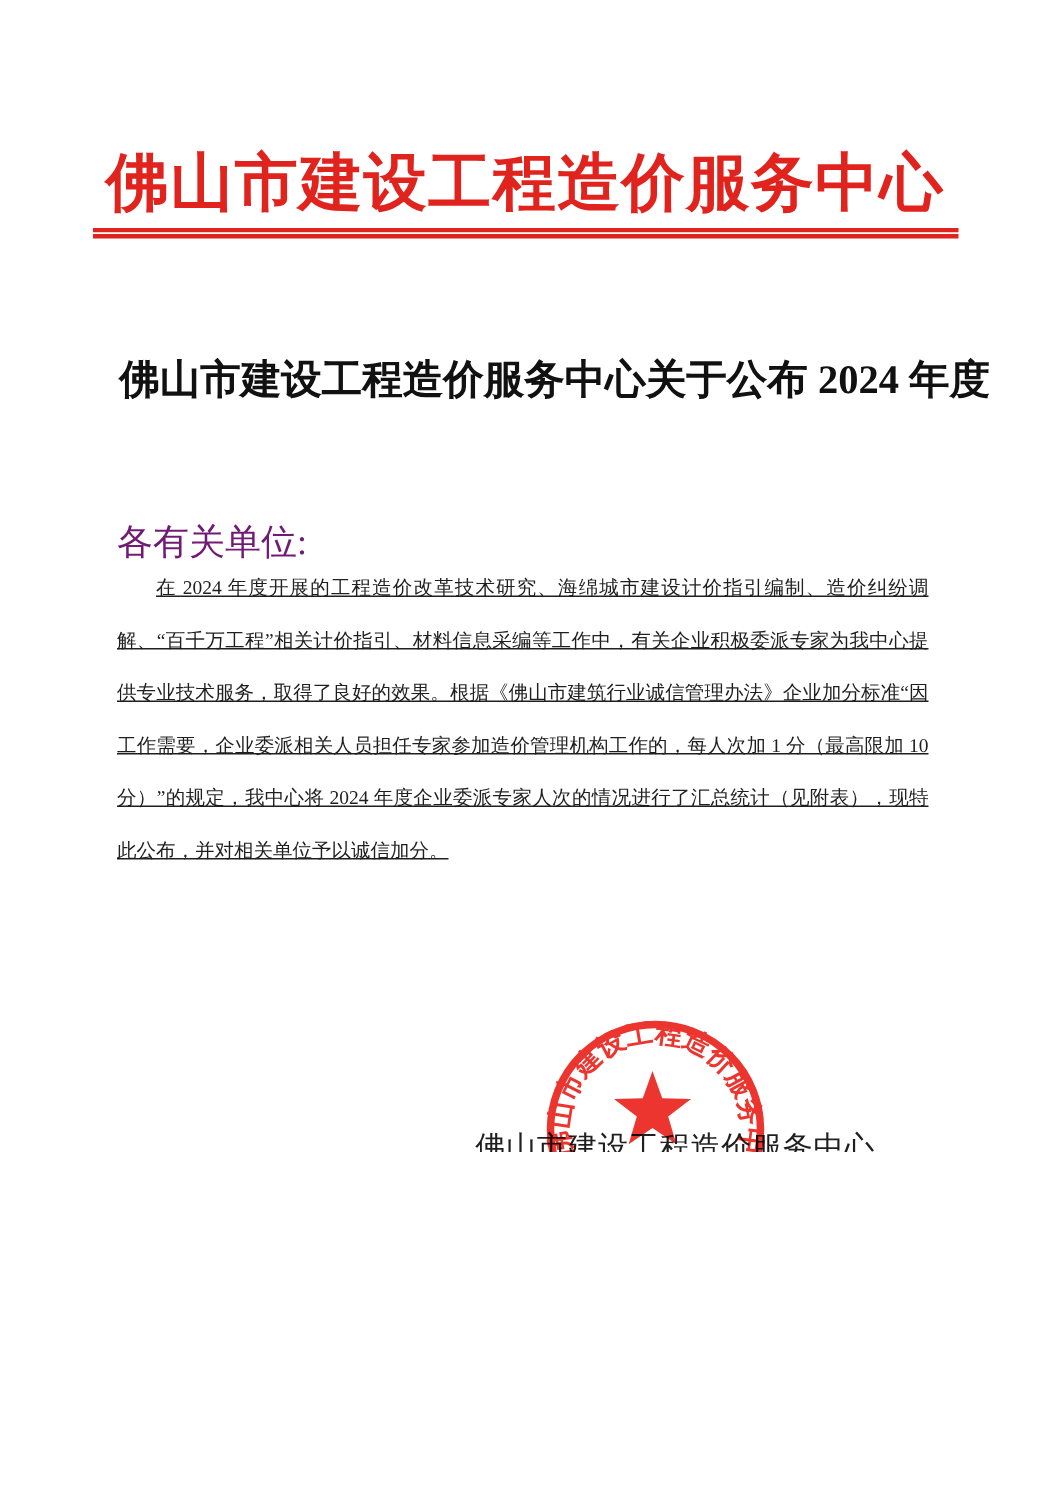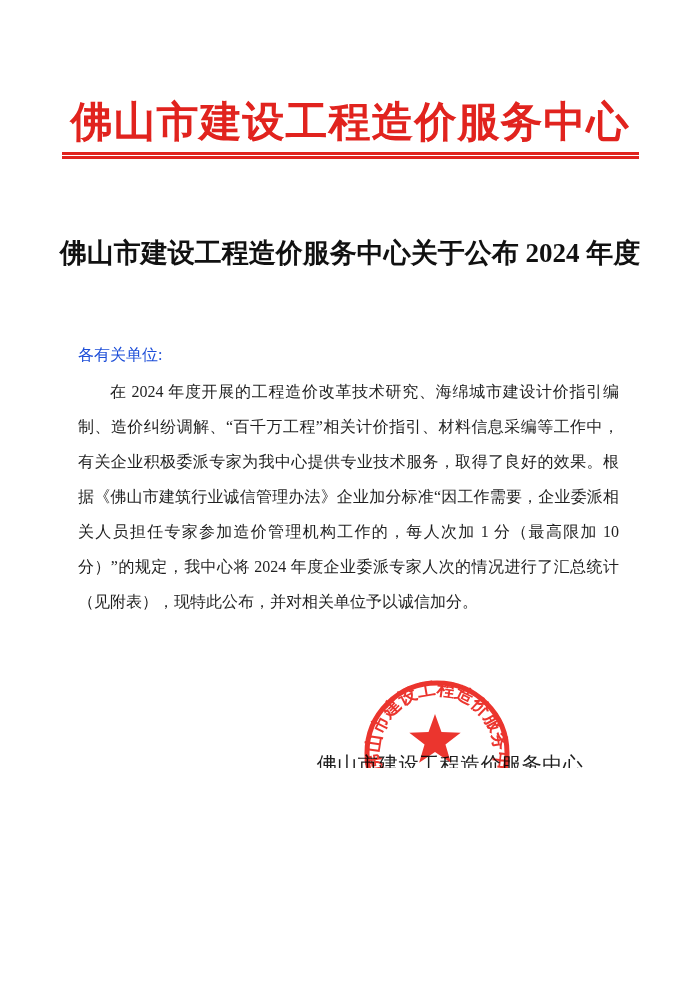--- a/index.html
+++ b/index.html
@@ -29,42 +29,43 @@
     top: 152px; left: 62px; width: 577px;
   }
   .head-rule .r1 { height: 3px; background: #e1231e; }
   .head-rule .gap { height: 1px; background: #ffffff; }
   .head-rule .r2 { height: 3px; background: #e1231e; }
 
   
   .doc-title {
     position: absolute;
     top: 231px; left: 40px; width: 620px;
-    text-align: center;
+    text-align: right;
     font-size: 27px;
     font-weight: bold;
     line-height: 45px;
     color: #111111;
   }
 
   
   .salutation {
     position: absolute;
     top: 345px; left: 78px;
-    font-size: 16px;
-    color: #1d4ed8;
+    font-size: 24px;
+    color: #701a75;
   }
   .body-paragraph {
     position: absolute;
     top: 374px; left: 78px; width: 541px;
-    font-size: 16px;
+    font-size: 13px;
     line-height: 35px;
     text-align: justify;
     text-indent: 2em;
     color: #1f1f1f;
+    text-decoration: underline;
   }
   .attachment {
     position: absolute;
     top: 655px; left: 78px; width: 541px;
     font-size: 20px;
     text-indent: 2em;
     color: #1f1f1f;
   }
 
   

